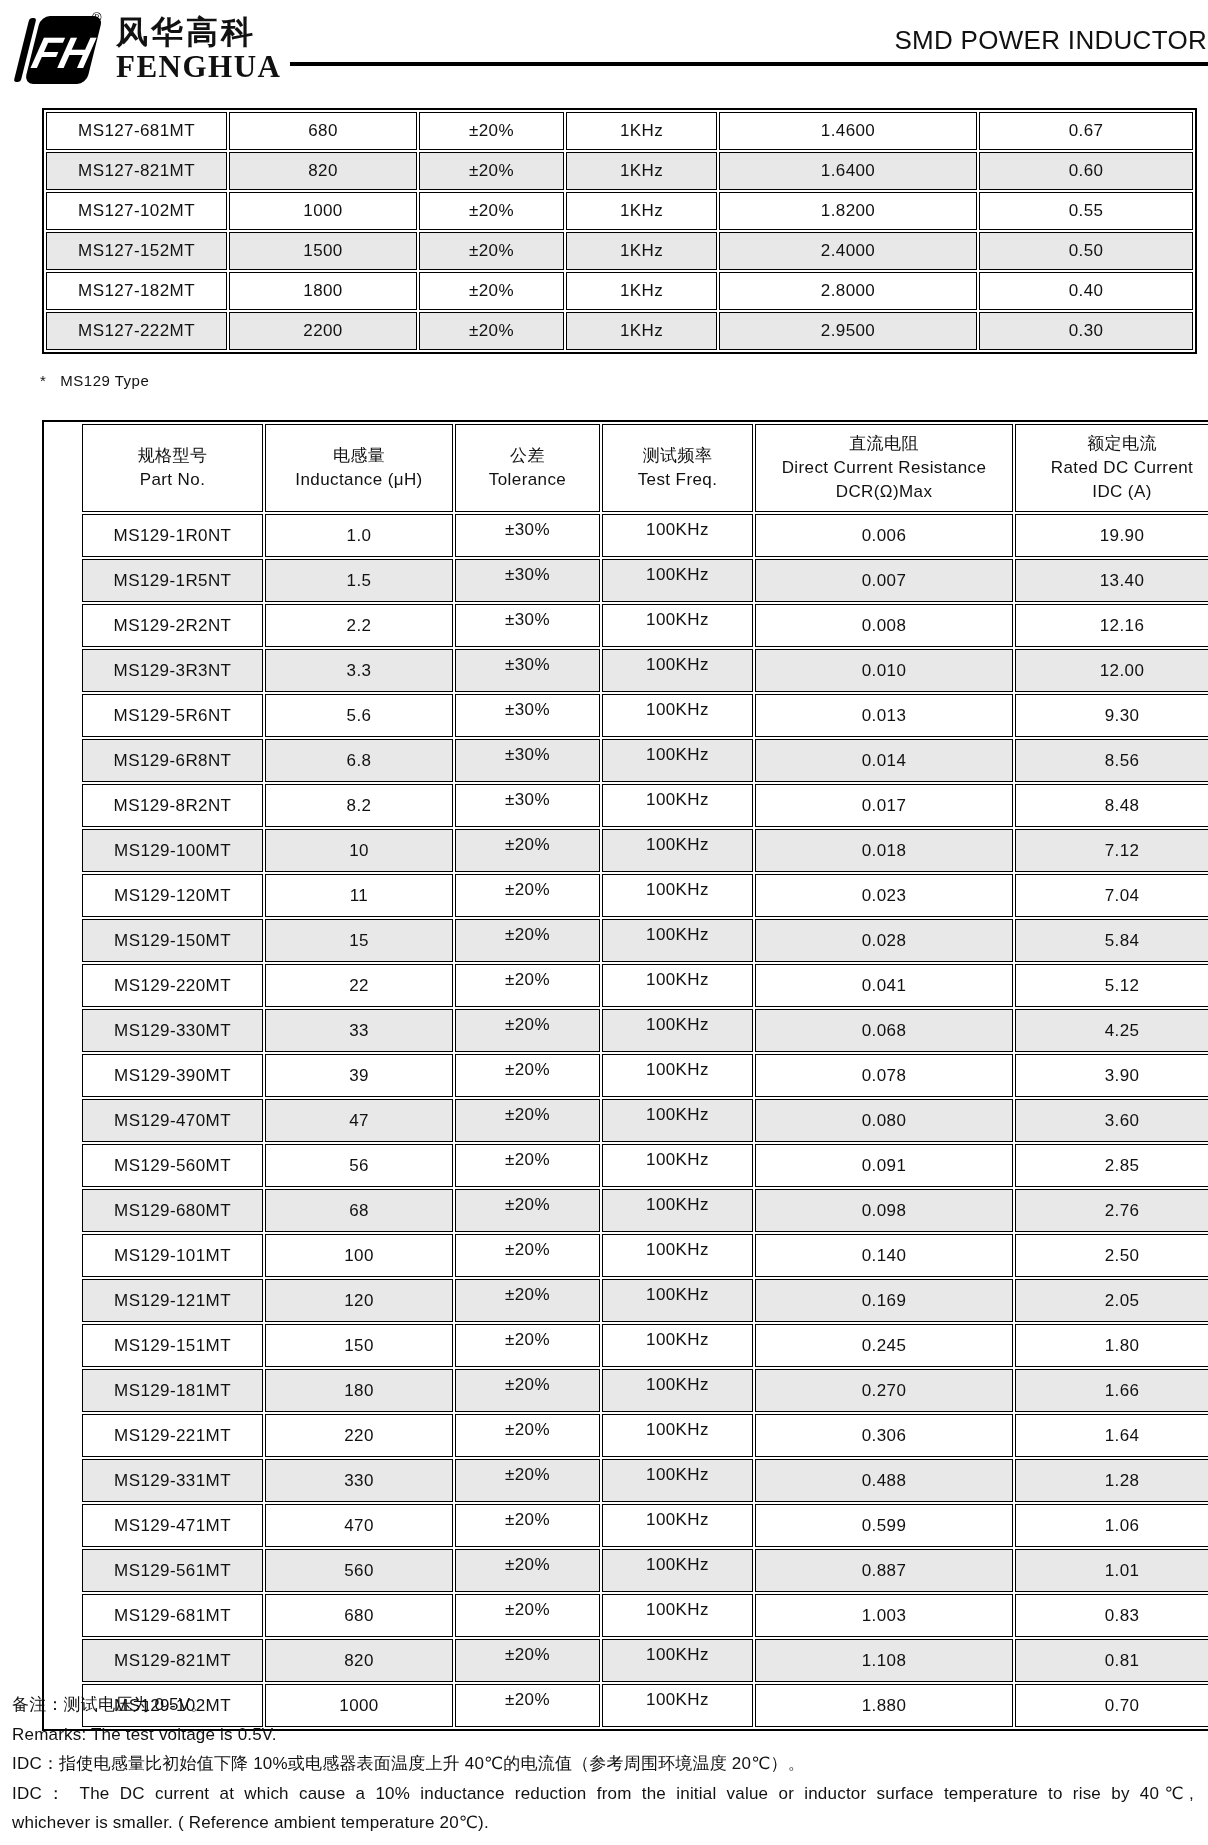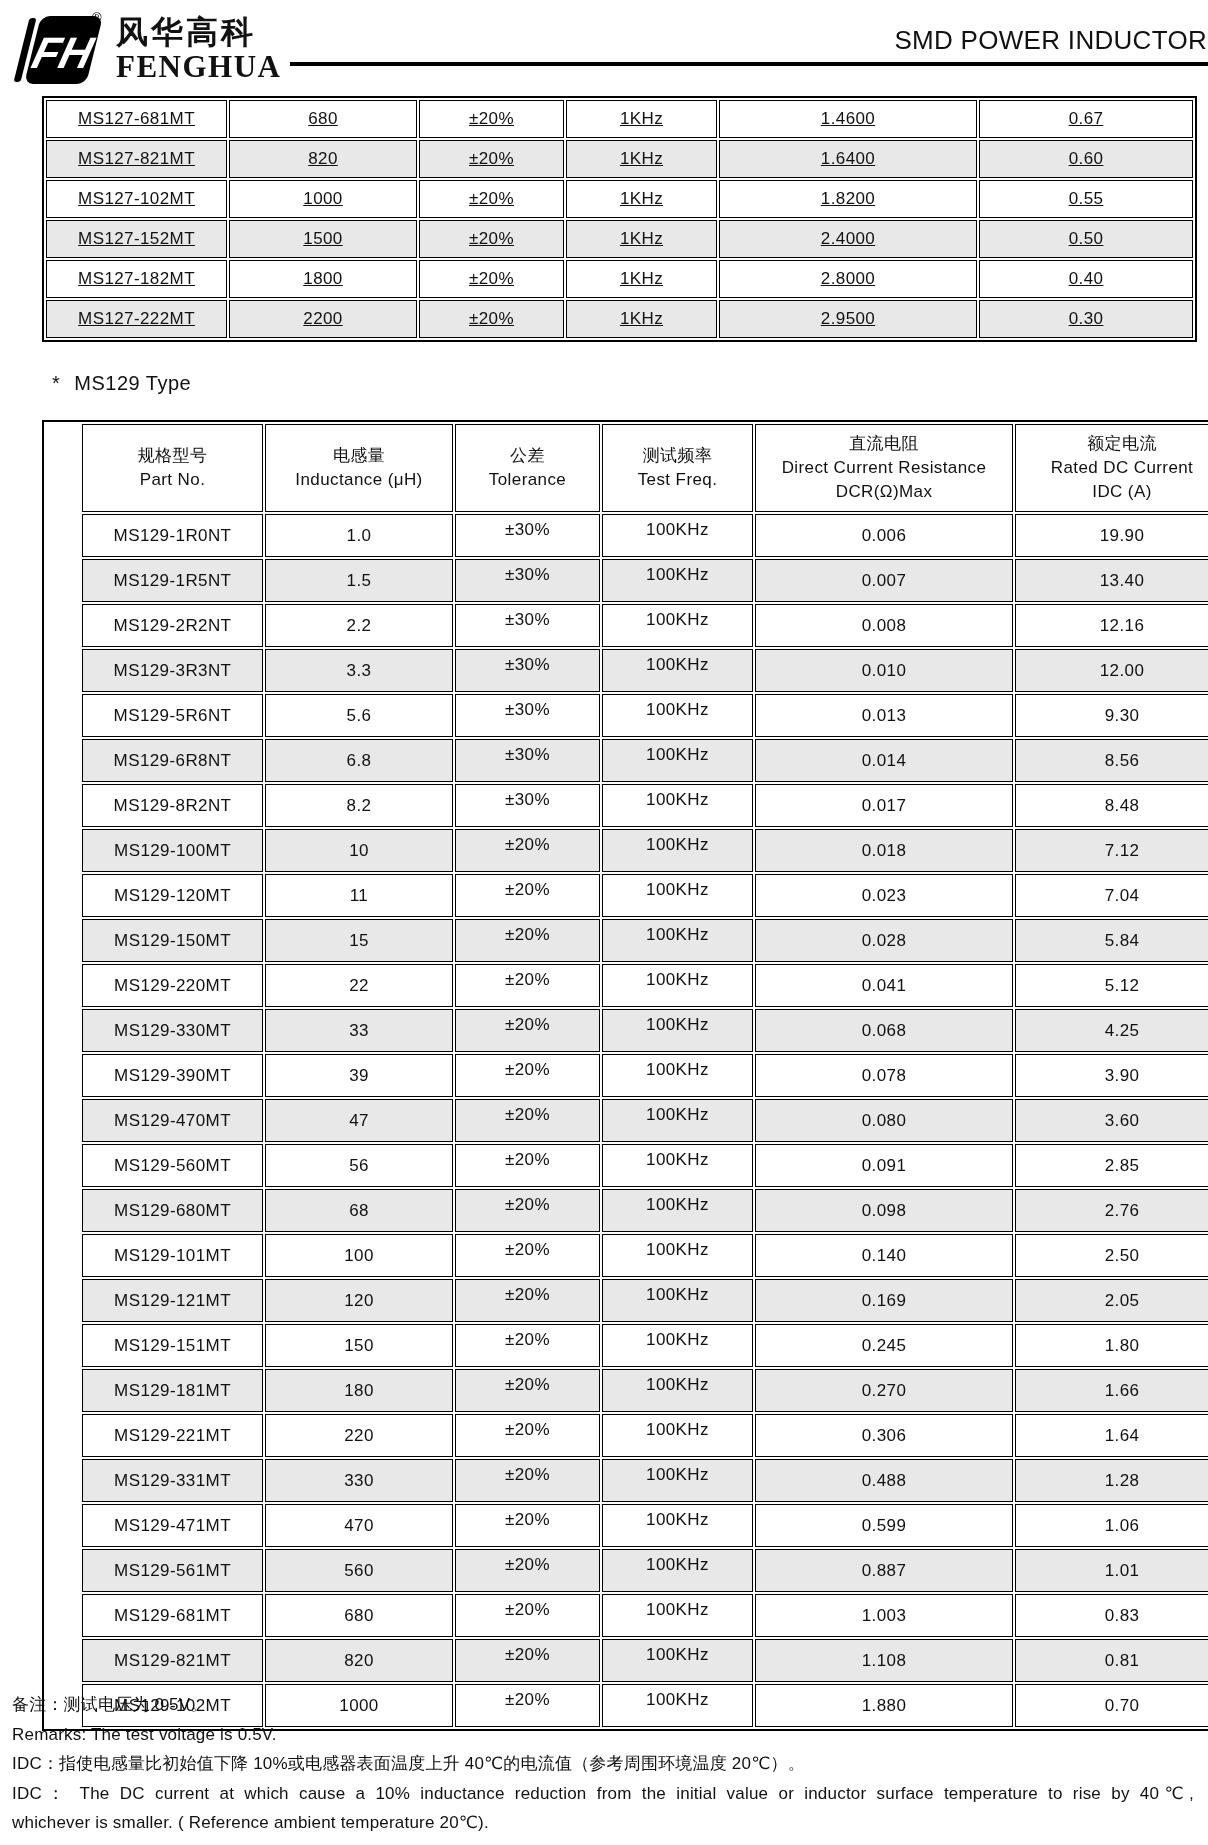--- a/index.html
+++ b/index.html
@@ -16,35 +16,35 @@
   .brand-en { font-size:31px; font-weight:700; letter-spacing:1.5px; line-height:1; margin-top:1px; }
   .page-title { position:absolute; top:25px; right:1px; font-size:26px; font-weight:400; letter-spacing:0.3px; }
   .header-rule { position:absolute; top:62px; left:290px; right:0; height:4px; background:#000; }
 
   
   table.spec {
     position:absolute; left:42px; width:1137px;
     border-collapse:separate; border-spacing:2px;
     border:2px solid #000; background:#fff; table-layout:fixed;
   }
-  .t127 { top:96px;text-decoration:underline; }
+  .t127 { top:108px; }
   .t129 { top:420px;padding-left:36px; }
   table.spec th, table.spec td {
     border:1px solid #000; text-align:center; overflow:hidden;
     font-size:17px; letter-spacing:0.4px; font-weight:400; background:#fff;
   }
   table.spec td { height:36px; padding:0; vertical-align:middle; }
   table.spec tbody tr:nth-child(even) td { background:#e8e8e8; }
   table.spec th { height:86px; padding:0; vertical-align:middle; }
   .hline { line-height:24px; font-size:17px; }
   
   .t129 tbody td:nth-child(3), .t129 tbody td:nth-child(4) { vertical-align:top; padding-top:5px; }
 
   
-  .ms129-label { position:absolute; top:372px; left:52px; font-size:20px; letter-spacing:0.5px; }
+  .ms129-label { position:absolute; top:372px; left:40px; font-size:15px; letter-spacing:0.5px; }
   .ms129-label .star { display:inline-block; margin-right:14px; }
 
   
   .footer { position:absolute; top:1690px; left:12px; right:14px; }
   .footer-line { font-size:17px; line-height:29.5px; letter-spacing:0.2px; white-space:nowrap; }
   .footer-line.justify {
     white-space:normal; text-align:justify; text-align-last:justify;
   }
 </style>
 </head>

